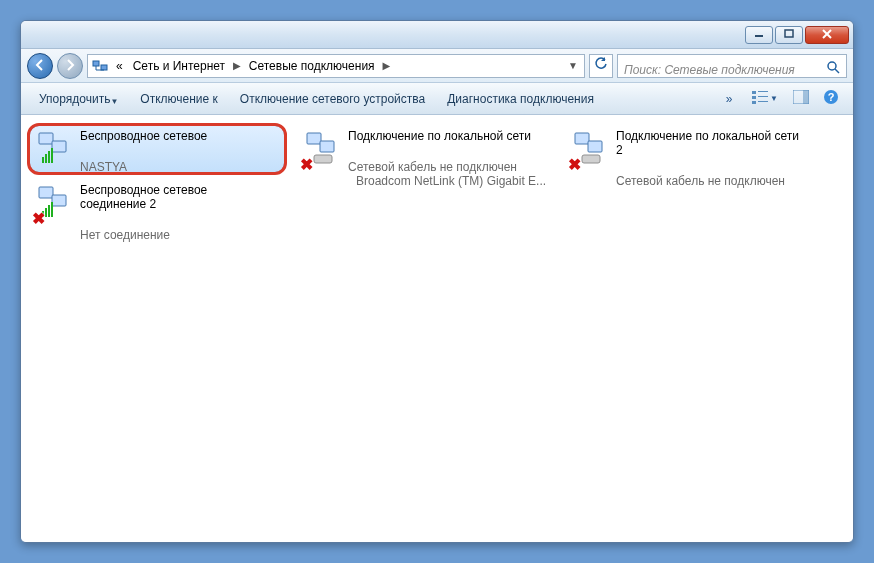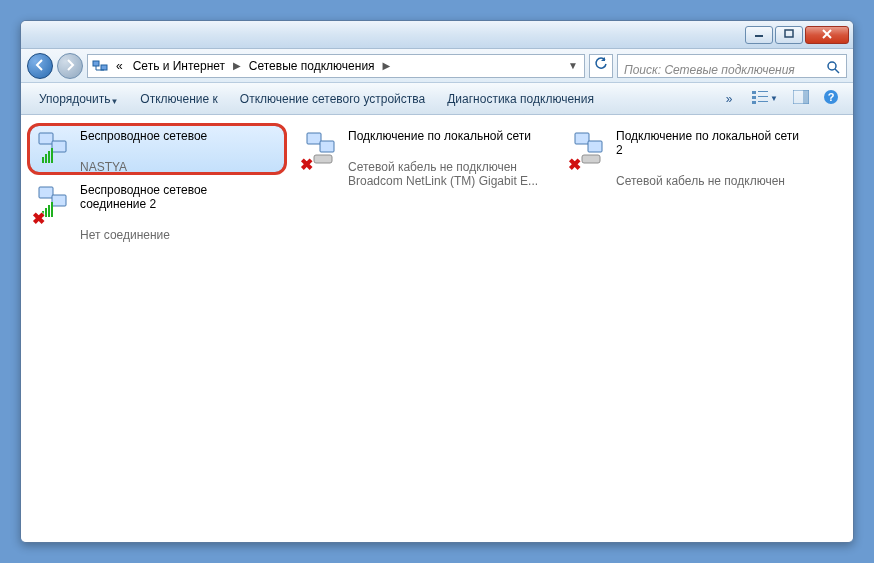--- a/index.html
+++ b/index.html
@@ -121,21 +121,21 @@
     outline-offset: -1px;
     border-radius: 10px;
   }
   .conn .cicon {
     width: 40px; height: 40px; flex-shrink:0; position:relative;
     display:flex; align-items:center; justify-content:center;
   }
   .conn .ctext { flex:1; line-height: 14px; overflow:hidden;}
   .conn .ctitle { color:#000; }
   .conn .cstatus { color:#6a6a6a;margin-top:17px; }
-  .conn .cdetail { color:#6a6a6a; white-space:nowrap; overflow:hidden; text-overflow:ellipsis;}
+  .conn .cdetail { color:#6a6a6a; white-space:nowrap; overflow:hidden; text-overflow:ellipsis;margin-left:8px;}
   .redx {
     position:absolute; left:-2px; bottom:-2px;
     width:16px; height:16px;
     color:#d01010; font-weight:bold; font-size:16px;
     text-shadow: 0 0 2px #fff, 0 0 2px #fff;
   }
 </style>
 </head>
 <body>
 

